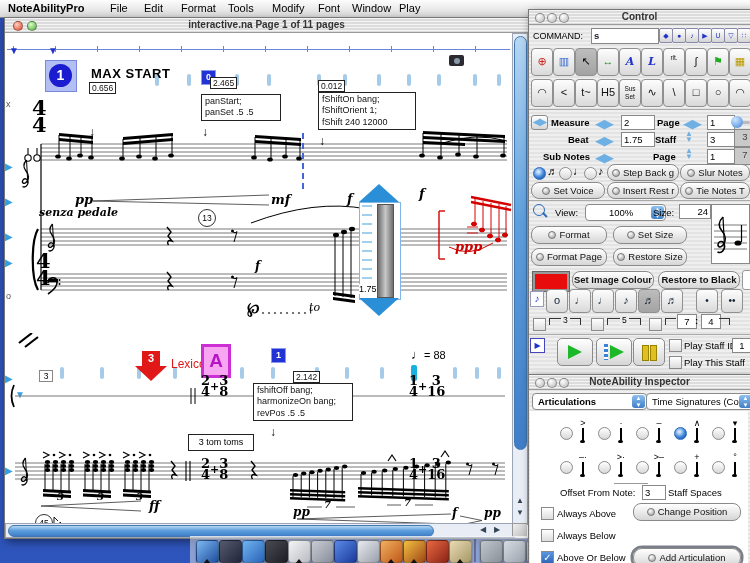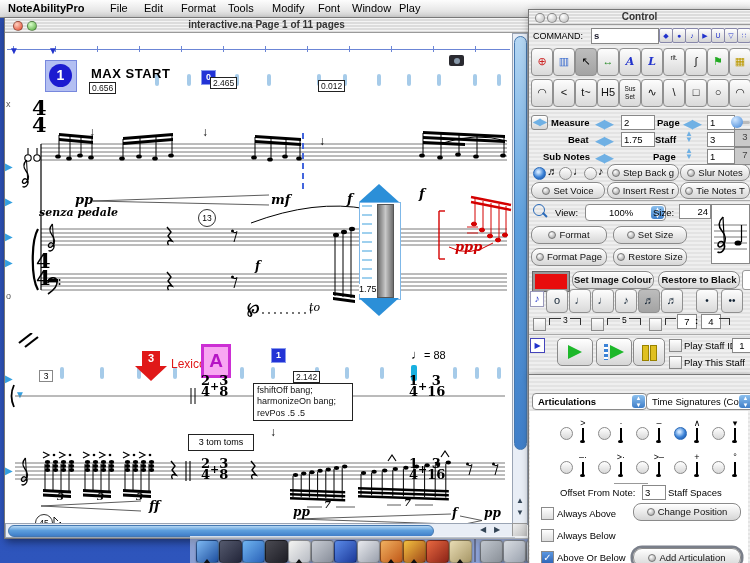--- a/index.html
+++ b/index.html
@@ -481,23 +481,32 @@
       <div class="a" style="left:40px;top:27px;width:30px;height:30px;background:#b3bff2;border:1px solid #7788dd;">
         <div class="a" style="left:3px;top:3px;width:23px;height:23px;border-radius:50%;background:#1b1bd0;color:#fff;font-size:14px;font-weight:bold;text-align:center;line-height:23px;">1</div>
       </div>
       <div class="a" style="left:86px;top:33px;font-size:13px;font-weight:bold;letter-spacing:.5px;color:#000;">MAX START</div>
       <div class="badge" style="left:196px;top:37px;">0</div>
 
       <div class="tag" style="left:84px;top:49px;">0.656</div>
       <div class="a" style="left:84px;top:92px;font-size:12px;font-weight:bold;">↓</div>
 
       <div class="tag" style="left:196px;top:44px;margin-left:9px;">2.465</div>
+      <div class="msgbox" style="left:196px;top:61px;width:72px;">
+        <div>panStart;</div>
+        <div>panSet .5 .5</div>
+      </div>
       <div class="a" style="left:197px;top:92px;font-size:12px;font-weight:bold;">↓</div>
 
       <div class="tag" style="left:313px;top:47px;">0.012</div>
+      <div class="msgbox" style="left:313px;top:59px;width:90px;">
+        <div>fShiftOn bang;</div>
+        <div>fShiftOrient 1;</div>
+        <div>fShift 240 12000</div>
+      </div>
       <div class="a" style="left:314px;top:101px;font-size:12px;font-weight:bold;">↓</div>
       <div class="a" style="left:297px;top:100px;width:0;height:56px;border-left:2px dashed #4466dd;"></div>
 
       <div class="a" style="left:444px;top:22px;width:15px;height:11px;background:#2a2a30;border-radius:2px;">
         <div class="a" style="left:5px;top:2.5px;width:6px;height:6px;border-radius:50%;background:#8899aa;"></div>
       </div>
 
       <div class="ts" style="left:27px;top:66px;font-size:21px;">
         <div class="fr">
             <span>4</span>
@@ -796,20 +805,26 @@
       <div class="a" style="left:16px;top:6px;width:5px;height:14px;background:#e0c020;border:1px solid #998200;"></div>
     </div>
     <div class="cb" style="left:140px;top:329px;"></div>
     <div class="lbl" style="left:155px;top:330px;">Play Staff ID</div>
     <div class="fld" style="left:203px;top:328px;width:14px;height:11px;text-align:center;">1</div>
     <div class="cb" style="left:140px;top:346px;"></div>
     <div class="lbl" style="left:155px;top:347px;">Play This Staff</div>
   </div>
 
   <div class="win pin" style="left:528px;top:374px;width:221px;height:189px;z-index:6;">
+    <div class="tbar">
+      <span class="wbtn" style="left:6px;background:radial-gradient(circle at 35% 30%,#fff,#b8b8b8);"></span>
+      <span class="wbtn" style="left:18px;background:radial-gradient(circle at 35% 30%,#fff,#b8b8b8);"></span>
+      <span class="wbtn" style="left:30px;background:radial-gradient(circle at 35% 30%,#fff,#b8b8b8);"></span>
+      <span>NoteAbility Inspector</span>
+    </div>
     <div class="popup" style="left:3px;top:18px;width:108px;height:15px;font-weight:bold;">
       <span>Articulations</span>
       <span class="pstp">▲<br>▼</span>
     </div>
     <div class="popup" style="left:117px;top:18px;width:101px;height:15px;overflow:hidden;white-space:nowrap;">
       <span>Time Signatures (Com</span>
       <span class="pstp" style="background:linear-gradient(#8cc0ee,#3f7ec8);">▲<br>▼</span>
     </div>
     <div class="a" style="left:1px;top:36px;width:218px;height:152px;background:#fff;">
       <div id="artrow1">

